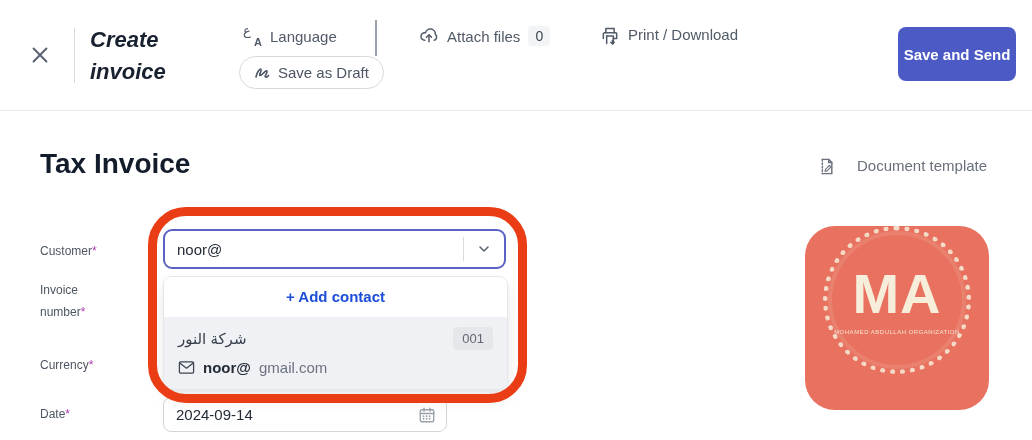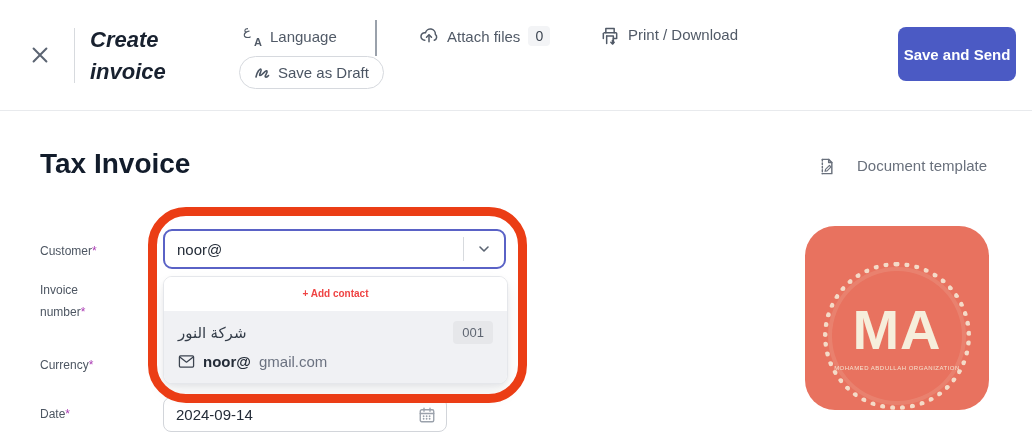--- a/index.html
+++ b/index.html
@@ -92,21 +92,21 @@
   }
   
   .dropdown {
     position:absolute; left:163px; top:276px; width:345px; z-index:10;
     background:#ffffff; border:1px solid #e5e7eb; border-radius:9px;
     box-shadow:0 2px 4px rgba(16,24,40,0.05), 0 10px 18px rgba(16,24,40,0.07);
     overflow:hidden;
   }
   .add-contact {
     display:block; width:100%; padding:11px 0 12px; text-align:center;
-    background:#ffffff; border:none; color:#ef4444; font-weight:700; font-size:10px;
+    background:#ffffff; border:none; color:#1d4ed8; font-weight:700; font-size:15px;
     cursor:pointer; font-family:inherit;
   }
   .contact-item { background:#f0f1f4; padding:10px 14px 13px; cursor:pointer; }
   .contact-row1 { display:flex; align-items:center; justify-content:space-between; }
   .contact-name { font-size:15px; color:#343d49; }
   .contact-code {
     background:#e6e7ea; border-radius:4px; padding:4px 9px; font-size:13px; color:#5f6672;
   }
   .contact-row2 { display:flex; align-items:center; gap:8px; margin-top:9px; color:#3c4450; }
   .email-user { font-size:15px; font-weight:700; color:#242c38; }
@@ -126,21 +126,21 @@
     color:#9aa1ab; background:none; border:none; cursor:pointer;
   }
   
   .annotation {
     position:absolute; left:148px; top:207px; width:379px; height:196px;
     border:9px solid #eb3d15; border-radius:38px; z-index:50; pointer-events:none;
   }
   
   .logo {
     position:absolute; left:805px; top:226px; width:184px; height:184px;
-    border-radius:30px; background:#e8725f; display:flex; align-items:flex-end;
+    border-radius:30px; background:#e8725f; display:flex; align-items:flex-start;
     justify-content:center;
   }
   .logo-ring {
     width:148px; height:148px; border-radius:50%;
     border:5px dotted rgba(246,238,219,0.85);
     display:flex; flex-direction:column; align-items:center; justify-content:center;
     box-shadow:0 0 0 4px rgba(246,238,219,0.12) inset;
   }
   .logo-initials {
     font-size:56px; font-weight:700; color:#f6eedb; letter-spacing:1px; line-height:1;

